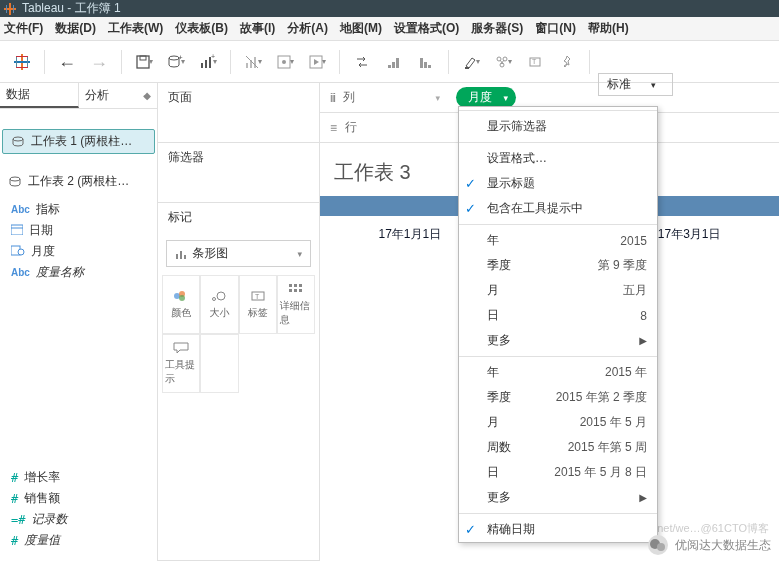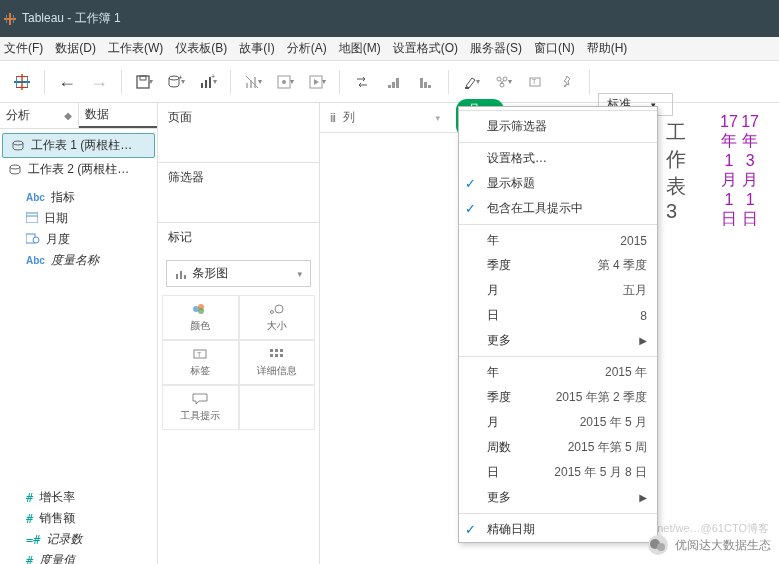--- a/index.html
+++ b/index.html
@@ -1,58 +1,58 @@
 <!DOCTYPE html>
 <html><head>
 <meta charset="utf-8">
 <style>
 * { margin: 0; padding: 0; box-sizing: border-box; font-family: "Microsoft YaHei", Arial, sans-serif; }
 body { width: 779px; height: 564px; background: #fff; overflow: hidden; font-size: 12px; color: #333; position: relative; }
-.titlebar { background: #37474f; color: #d0e0e8; height: 37px; display: flex; align-items: center; padding: 0 4px; gap: 6px; }
+.titlebar { background: #37474f; color: #d0e0e8; height: 17px; display: flex; align-items: center; padding: 0 4px; gap: 6px; }
 .titlebar .logo { width: 12px; height: 12px; }
-.menubar { background: #f5f5f5; border-bottom: 1px solid #e0e0e0; height: 24px; display: flex; align-items: center; padding: 0 4px; gap: 12px; }
+.menubar { background: #f5f5f5; border-bottom: 1px solid #e0e0e0; height: 24px; display: flex; align-items: center; padding: 0 4px; gap: 12px; font-weight: bold; }
 .menubar span { cursor: default; }
 .toolbar { background: #fff; border-bottom: 1px solid #e0e0e0; height: 42px; display: flex; align-items: center; padding: 0 8px; gap: 4px; }
 .tb-btn { width: 28px; height: 28px; display: flex; align-items: center; justify-content: center; color: #555; }
 .tb-sep { width: 1px; height: 24px; background: #e0e0e0; margin: 0 4px; }
 .dropdown-ind { font-size: 8px; color: #888; margin-left: -2px; }
 .arrow-btn { font-size: 18px; color: #444; }
 .main { display: flex; height: calc(100% - 86px); }
 .left-panel { width: 158px; border-right: 1px solid #e0e0e0; display: flex; flex-direction: column; }
 .tabs-row { display: flex; border-bottom: 1px solid #e0e0e0; height: 26px; }
 .tab { flex: 1; display: flex; align-items: center; justify-content: space-between; padding: 0 6px; border-right: 1px solid #e0e0e0; }
 .tab:last-child { border-right: none; }
 .tab.active { border-bottom: 2px solid #555; }
 .sheet-list { padding: 4px 0; }
 .sheet-item { display: flex; align-items: center; gap: 6px; padding: 3px 8px; }
-.sheet-item.selected { background: #d9eef4; border: 1px solid #5aa; border-radius: 2px; margin: 0 2px; }
+.sheet-item.selected { background: #d9eef4; border: 1px solid #5aa; border-radius: 2px; margin: 16px 2px; }
 .sheet-icon { width: 14px; height: 12px; }
 .section-head { display: flex; justify-content: space-between; align-items: center; padding: 6px 8px 2px; font-size: 12px; color: #333; }
-.field-list { padding: 2px 16px; }
+.field-list { padding: 2px 1px; }
 .field-item { display: flex; align-items: center; gap: 6px; padding: 2px 10px; }
 .abc { color: #4a90d9; font-size: 10px; font-weight: bold; }
 .date-icon { color: #4a90d9; }
 .hash { color: #00a699; font-family: monospace; }
 .italic { font-style: italic; }
 .mid-panel { width: 162px; border-right: 1px solid #e0e0e0; display: flex; flex-direction: column; }
 .mid-section { border-bottom: 1px solid #e0e0e0; padding: 6px 10px; min-height: 60px; }
 .mid-section.grow { flex: 1; }
 .mark-type { border: 1px solid #d0d0d0; margin: 8px; padding: 4px 8px; display: flex; align-items: center; justify-content: space-between; }
-.mark-grid { display: grid; grid-template-columns: 1fr 1fr; gap: 0; margin: 4px; }
+.mark-grid { display: grid; grid-template-columns: 1fr 1fr 1fr 1fr; gap: 0; margin: 4px; }
 .mark-cell { border: 1px solid #e8e8e8; display: flex; flex-direction: column; align-items: center; justify-content: center; padding: 6px 2px; gap: 3px; font-size: 10px; color: #666; }
 .mark-cell svg { width: 18px; height: 14px; }
-.right-panel { flex: 1; display: flex; flex-direction: row; }
+.right-panel { flex: 1; display: flex; flex-direction: column; }
 .shelf-row { height: 30px; border-bottom: 1px solid #e0e0e0; display: flex; align-items: center; }
 .shelf-label { width: 130px; padding: 0 10px; display: flex; align-items: center; gap: 8px; color: #666; }
 .shelf-content { flex: 1; padding: 0 6px; display: flex; align-items: center; }
 .pill { background: #00a65a; color: #fff; border-radius: 11px; padding: 2px 24px 2px 12px; display: flex; align-items: center; gap: 8px; position: relative; }
 .pill .caret { position: absolute; right: 8px; font-size: 9px; }
 .sheet-title { font-size: 20px; color: #555; padding: 16px 14px 10px; }
 .header-band { background: #5b89b4; height: 20px; }
-.axis-row { display: flex; color: #a21caf; padding: 10px 20px; font-size: 16px; }
+.axis-row { display: flex; color: #0f172a; padding: 10px 20px; font-size: 12px; }
 .axis-label { flex: 1; text-align: center; }
 .context-menu { position: absolute; left: 458px; top: 106px; width: 200px; background: #fff; border: 1px solid #bbb; box-shadow: 2px 2px 6px rgba(0,0,0,0.2); z-index: 10; }
 .cm-item { display: flex; align-items: center; padding: 4px 10px 4px 28px; position: relative; min-height: 22px; }
 .cm-item .check { position: absolute; left: 6px; color: #0078d7; font-size: 13px; }
 .cm-item .right-val { margin-left: auto; color: #555; }
 .cm-item .arrow { margin-left: auto; color: #555; font-size: 10px; }
 .cm-sep { height: 1px; background: #e0e0e0; margin: 3px 0; }
 .watermark { position: absolute; right: 8px; bottom: 8px; display: flex; align-items: center; gap: 6px; color: #888; font-size: 12px; z-index: 20; }
 .watermark2 { position: absolute; right: 10px; bottom: 28px; color: #ccc; font-size: 11px; z-index: 5; }
 .std-btn { border: 1px solid #ccc; padding: 2px 16px 2px 8px; display: flex; align-items: center; gap: 20px; font-size: 12px; margin-top: 46px; }
@@ -199,26 +199,26 @@
   <div class="std-btn">
       <span>标准</span>
       <span style="font-size:9px">▾</span>
     </div>
 </div>
 
 <div class="main">
 
   <div class="left-panel">
     <div class="tabs-row">
+      <div class="tab active">
+          <span>数据</span>
+        </div>
       <div class="tab">
           <span>分析</span>
           <span style="color:#888;font-size:10px">◆</span>
-        </div>
-      <div class="tab active">
-          <span>数据</span>
         </div>
     </div>
     <div class="sheet-list">
       <div class="sheet-item selected">
         <svg class="sheet-icon" viewBox="0 0 14 12">
             <ellipse cx="7" cy="3" rx="5" ry="2" fill="none" stroke="#666"></ellipse>
             <path d="M2,3 v5 a5,2 0 0 0 10,0 v-5" fill="none" stroke="#666"></path>
           </svg>
         <span>工作表 1 (两根柱…</span>
       </div>
@@ -381,21 +381,21 @@
       <span class="check">✓</span>
       <span>包含在工具提示中</span>
     </div>
   <div class="cm-sep"></div>
   <div class="cm-item">
       <span>年</span>
       <span class="right-val">2015</span>
     </div>
   <div class="cm-item">
       <span>季度</span>
-      <span class="right-val">第 4 季度</span>
+      <span class="right-val">第 9 季度</span>
     </div>
   <div class="cm-item">
       <span>月</span>
       <span class="right-val">五月</span>
     </div>
   <div class="cm-item">
       <span>日</span>
       <span class="right-val">8</span>
     </div>
   <div class="cm-item">

